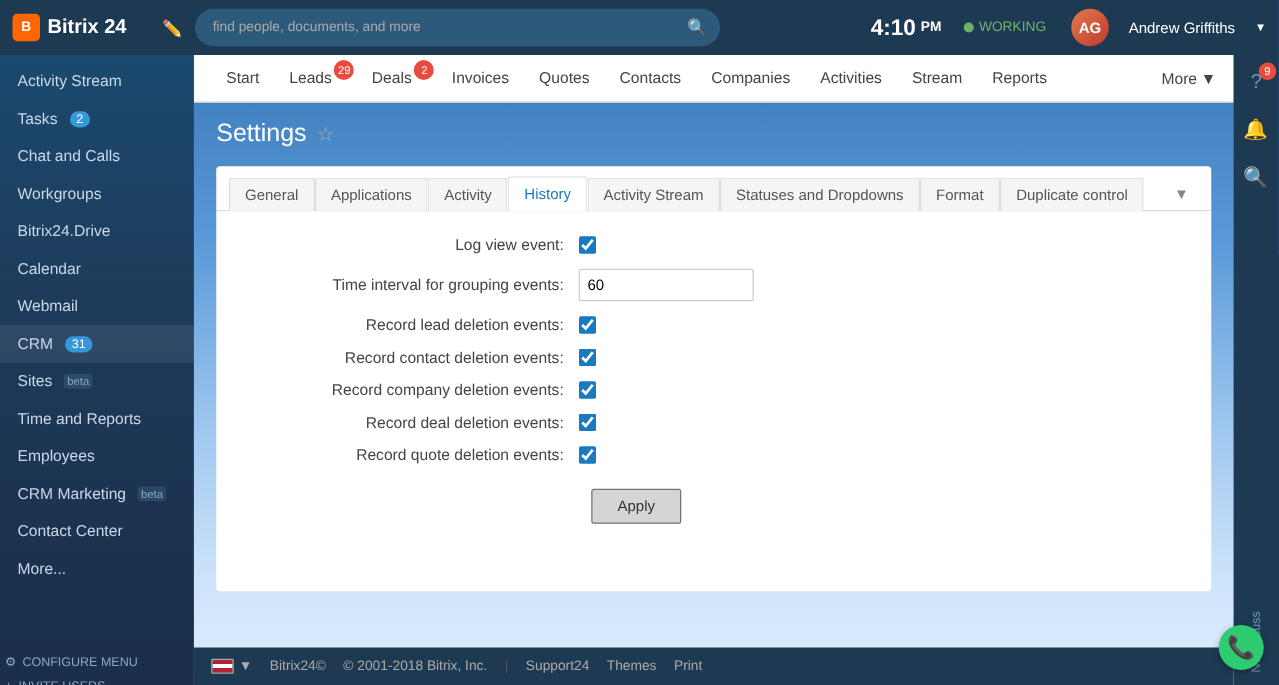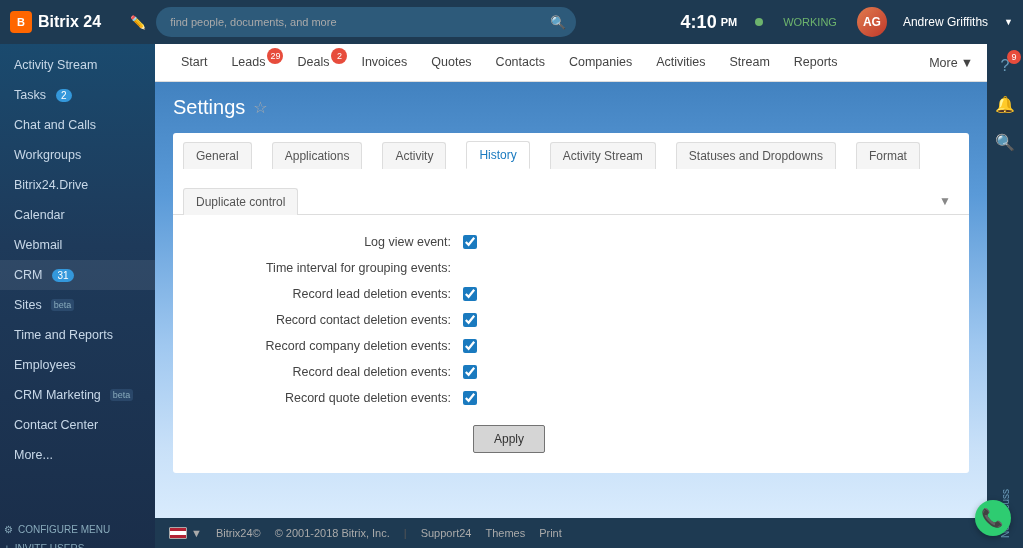--- a/index.html
+++ b/index.html
@@ -54,21 +54,21 @@
     }
     .topbar-time {
       margin-left: auto;
       color: #fff;
       font-size: 18px;
       font-weight: bold;
       display: flex; align-items: center; gap: 4px;
     }
     .topbar-time-pm { font-size: 11px; vertical-align: super; }
     .topbar-status {
-      display: flex; align-items: center; gap: 20px;
+      display: flex; align-items: center; gap: 4px;
       color: #6db36d;
       font-size: 11px;
       margin-left: 8px;
     }
     .topbar-status-dot {
       width: 8px; height: 8px; border-radius: 50%; background: #6db36d;
     }
     .topbar-user {
       display: flex; align-items: center; gap: 16px;
       color: #fff; font-size: 12px; cursor: pointer; margin-left: 10px;
@@ -213,21 +213,21 @@
       border-radius: 3px;
       padding: 0;
       min-height: 340px;
     }
 
     
     .card-tabs {
       display: flex; align-items: center;
       border-bottom: 1px solid #ddd;
       padding: 8px 10px 0;
-      gap: 20px;
+      gap: 0;
       flex-wrap: wrap;
     }
     .card-tab {
       padding: 6px 12px;
       font-size: 12px;
       color: #555;
       cursor: pointer;
       border: 1px solid #ddd;
       border-bottom: none;
       border-radius: 3px 3px 0 0;
@@ -497,20 +497,23 @@
 
           <div class="form-row">
             <div class="form-label">Log view event:</div>
             <div class="form-control-area">
               <input type="checkbox" class="form-checkbox" checked="" style="">
             </div>
           </div>
 
           <div class="form-row">
             <div class="form-label">Time interval for grouping events:</div>
+            <div class="form-control-area">
+              <input type="text" class="form-input" value="60" style="">
+            </div>
           </div>
 
           <div class="form-row">
             <div class="form-label">Record lead deletion events:</div>
             <div class="form-control-area">
               <input type="checkbox" class="form-checkbox" checked="" style="">
             </div>
           </div>
 
           <div class="form-row">

